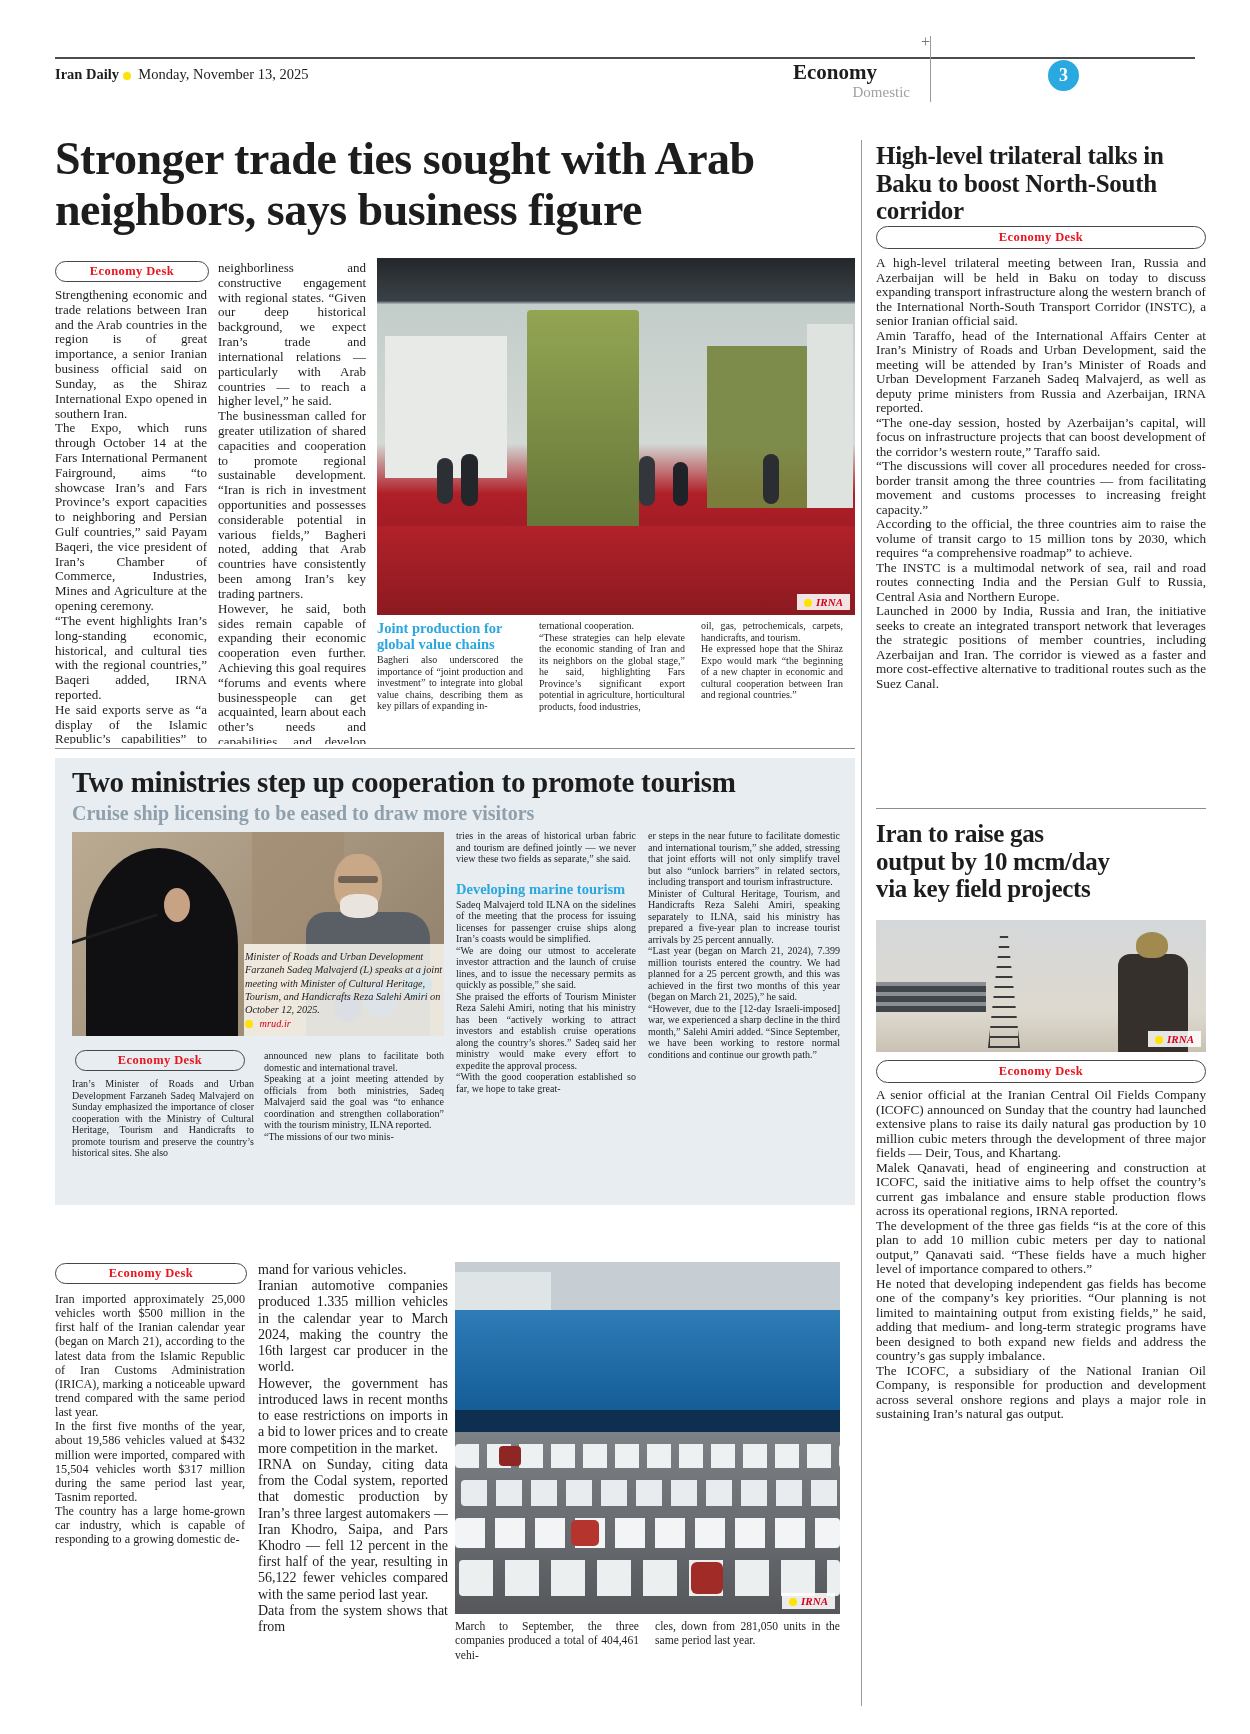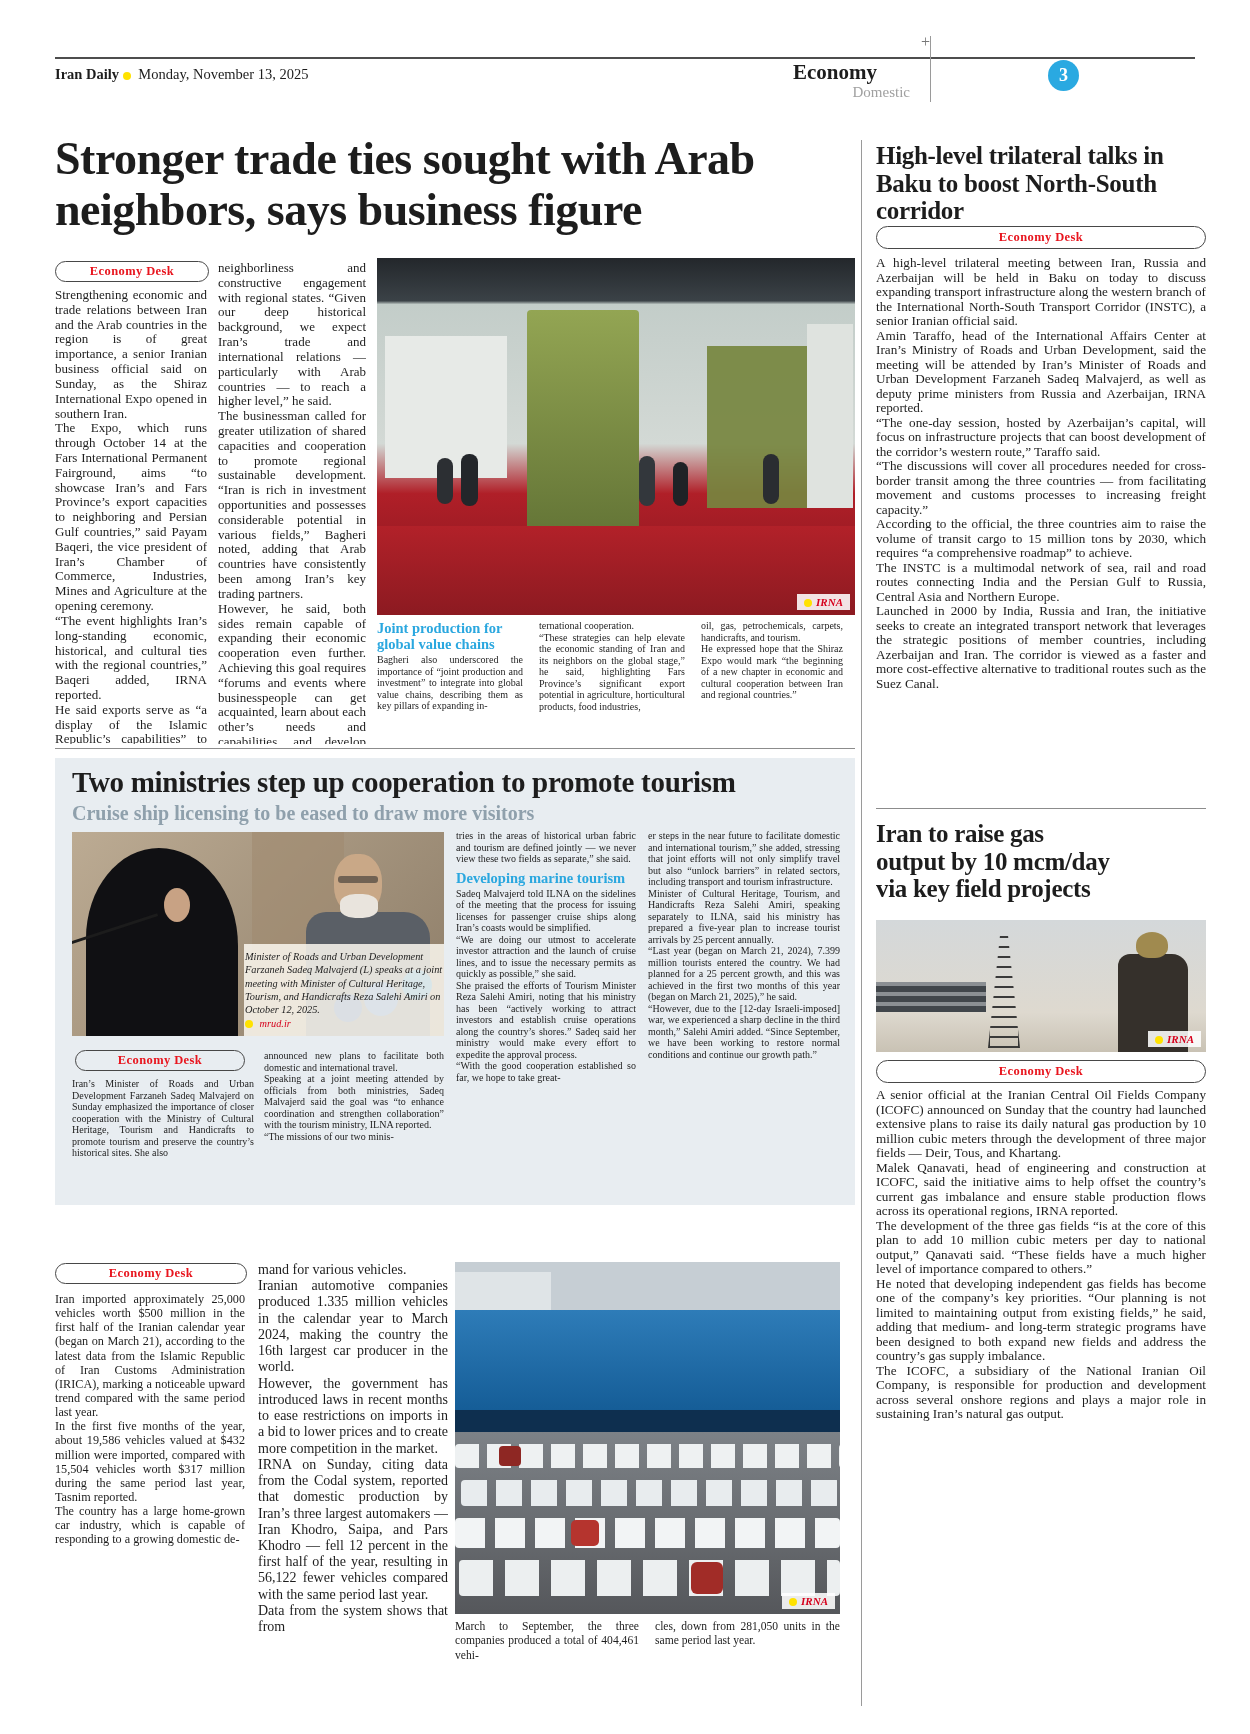--- a/index.html
+++ b/index.html
@@ -111,21 +111,21 @@
     </div>
 
     <div class="abs desk" style="left:20px;top:292px;width:168px;height:19px;line-height:19px">Economy Desk</div>
     <div class="abs mid-text" style="left:17px;top:320px;width:182px;height:120px">Iran’s Minister of Roads and Urban Development Farzaneh Sadeq Malvajerd on Sunday emphasized the importance of closer cooperation with the Ministry of Cultural Heritage, Tourism and Handicrafts to promote tourism and preserve the country’s historical sites. She also</div>
     <div class="abs mid-text" style="left:209px;top:292px;width:180px;height:148px">announced new plans to facilitate both domestic and international travel.
 Speaking at a joint meeting attended by officials from both ministries, Sadeq Malvajerd said the goal was “to enhance coordination and strengthen collaboration” with the tourism ministry, ILNA reported.
 “The missions of our two minis-</div>
 
     <div class="abs" style="left:401px;top:72px;width:180px;height:370px;overflow:hidden">
       <div class="mid-text">tries in the areas of historical urban fabric and tourism are defined jointly — we never view these two fields as separate,” she said.</div>
-      <div class="subhead" style="margin-top:5px">Developing marine tourism</div>
+      <div class="subhead" style="margin-top:16px">Developing marine tourism</div>
       <div class="mid-text">Sadeq Malvajerd told ILNA on the sidelines of the meeting that the process for issuing licenses for passenger cruise ships along Iran’s coasts would be simplified.
 “We are doing our utmost to accelerate investor attraction and the launch of cruise lines, and to issue the necessary permits as quickly as possible,” she said.
 She praised the efforts of Tourism Minister Reza Salehi Amiri, noting that his ministry has been “actively working to attract investors and establish cruise operations along the country’s shores.” Sadeq said her ministry would make every effort to expedite the approval process.
 “With the good cooperation established so far, we hope to take great-</div>
     </div>
     <div class="abs mid-text" style="left:593px;top:72px;width:192px;height:370px">er steps in the near future to facilitate domestic and international tourism,” she added, stressing that joint efforts will not only simplify travel but also “unlock barriers” in related sectors, including transport and tourism infrastructure.
 Minister of Cultural Heritage, Tourism, and Handicrafts Reza Salehi Amiri, speaking separately to ILNA, said his ministry has prepared a five-year plan to increase tourist arrivals by 25 percent annually.
 “Last year (began on March 21, 2024), 7.399 million tourists entered the country. We had planned for a 25 percent growth, and this was achieved in the first two months of this year (began on March 21, 2025),” he said.
 “However, due to the [12-day Israeli-imposed] war, we experienced a sharp decline in the third month,” Salehi Amiri added. “Since September, we have been working to restore normal conditions and continue our growth path.”</div>
   </div>

